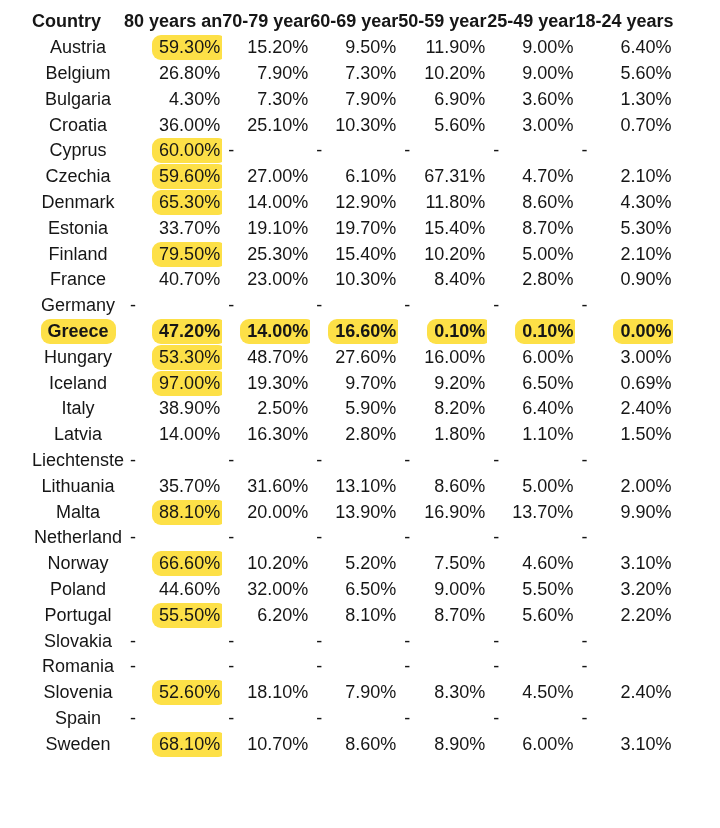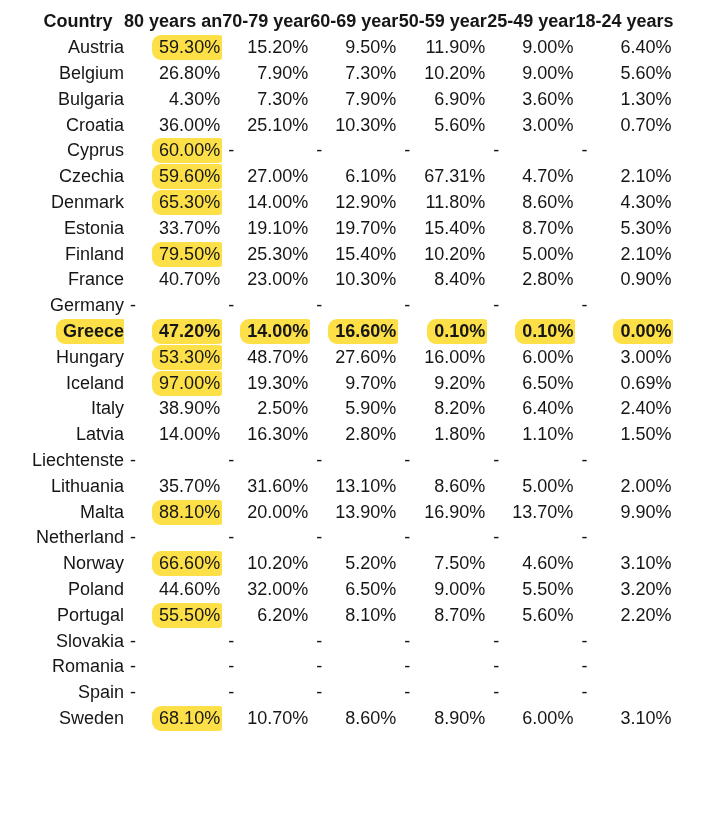--- a/index.html
+++ b/index.html
@@ -34,25 +34,25 @@
   th, td {
     height: 25.8px;
     padding: 0;
     font-size: 18px;
     font-weight: 400;
     white-space: nowrap;
     overflow: hidden;
     vertical-align: middle;
   }
   th {
-    text-align: center;
+    text-align: left;
     font-weight: 700;
   }
   th:last-child { overflow: visible; }
-  td.country { text-align: right; }
+  td.country { text-align: center; }
   td.num {
     text-align: right;
     padding-right: 2px;
   }
   td.dash {
     text-align: left;
     padding-left: 6px;
   }
   tr.bold td, tr.bold .hl { font-weight: 700; }
   .hl {
@@ -309,20 +309,29 @@
         <tr>
           <td class="country">Romania</td>
           <td class="dash">-</td>
           <td class="dash">-</td>
           <td class="dash">-</td>
           <td class="dash">-</td>
           <td class="dash">-</td>
           <td class="dash">-</td>
         </tr>
         <tr>
+          <td class="country">Slovenia</td>
+          <td class="num"><span class="hl">52.60%</span></td>
+          <td class="num">18.10%</td>
+          <td class="num">7.90%</td>
+          <td class="num">8.30%</td>
+          <td class="num">4.50%</td>
+          <td class="num">2.40%</td>
+        </tr>
+        <tr>
           <td class="country">Spain</td>
           <td class="dash">-</td>
           <td class="dash">-</td>
           <td class="dash">-</td>
           <td class="dash">-</td>
           <td class="dash">-</td>
           <td class="dash">-</td>
         </tr>
         <tr>
           <td class="country">Sweden</td>

